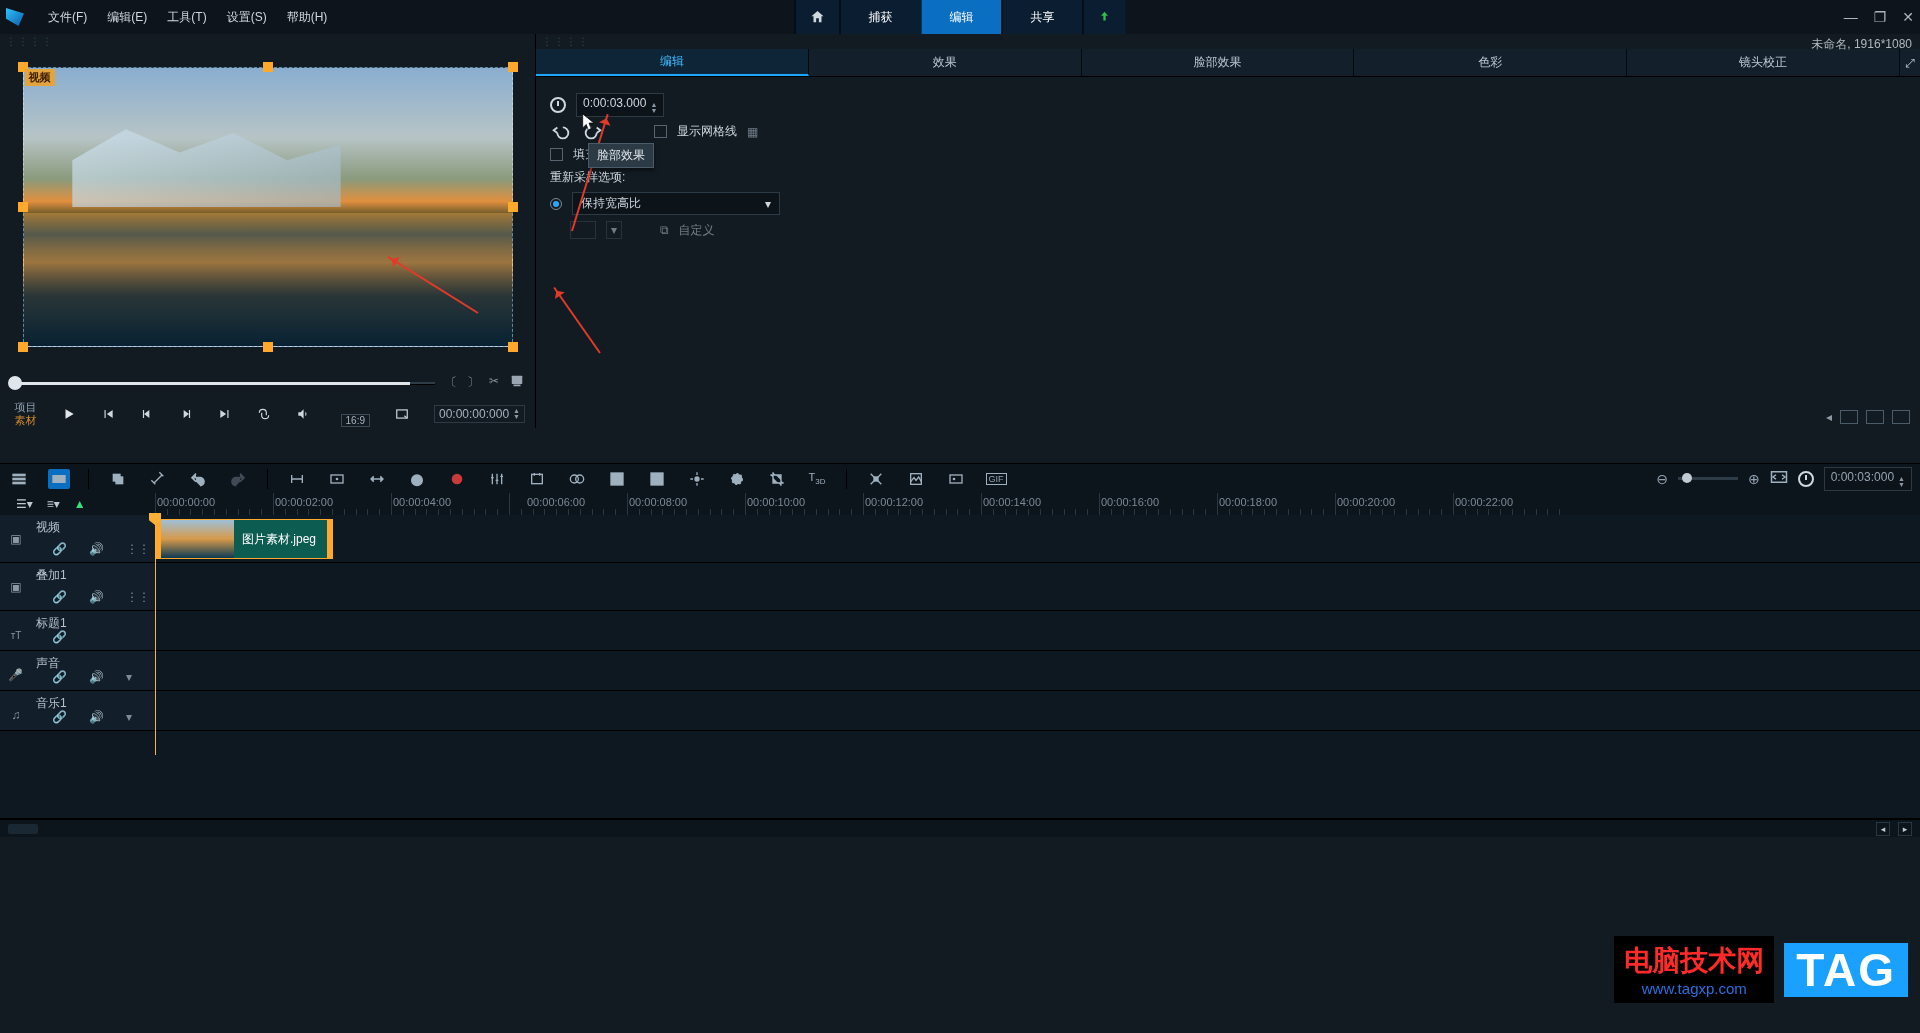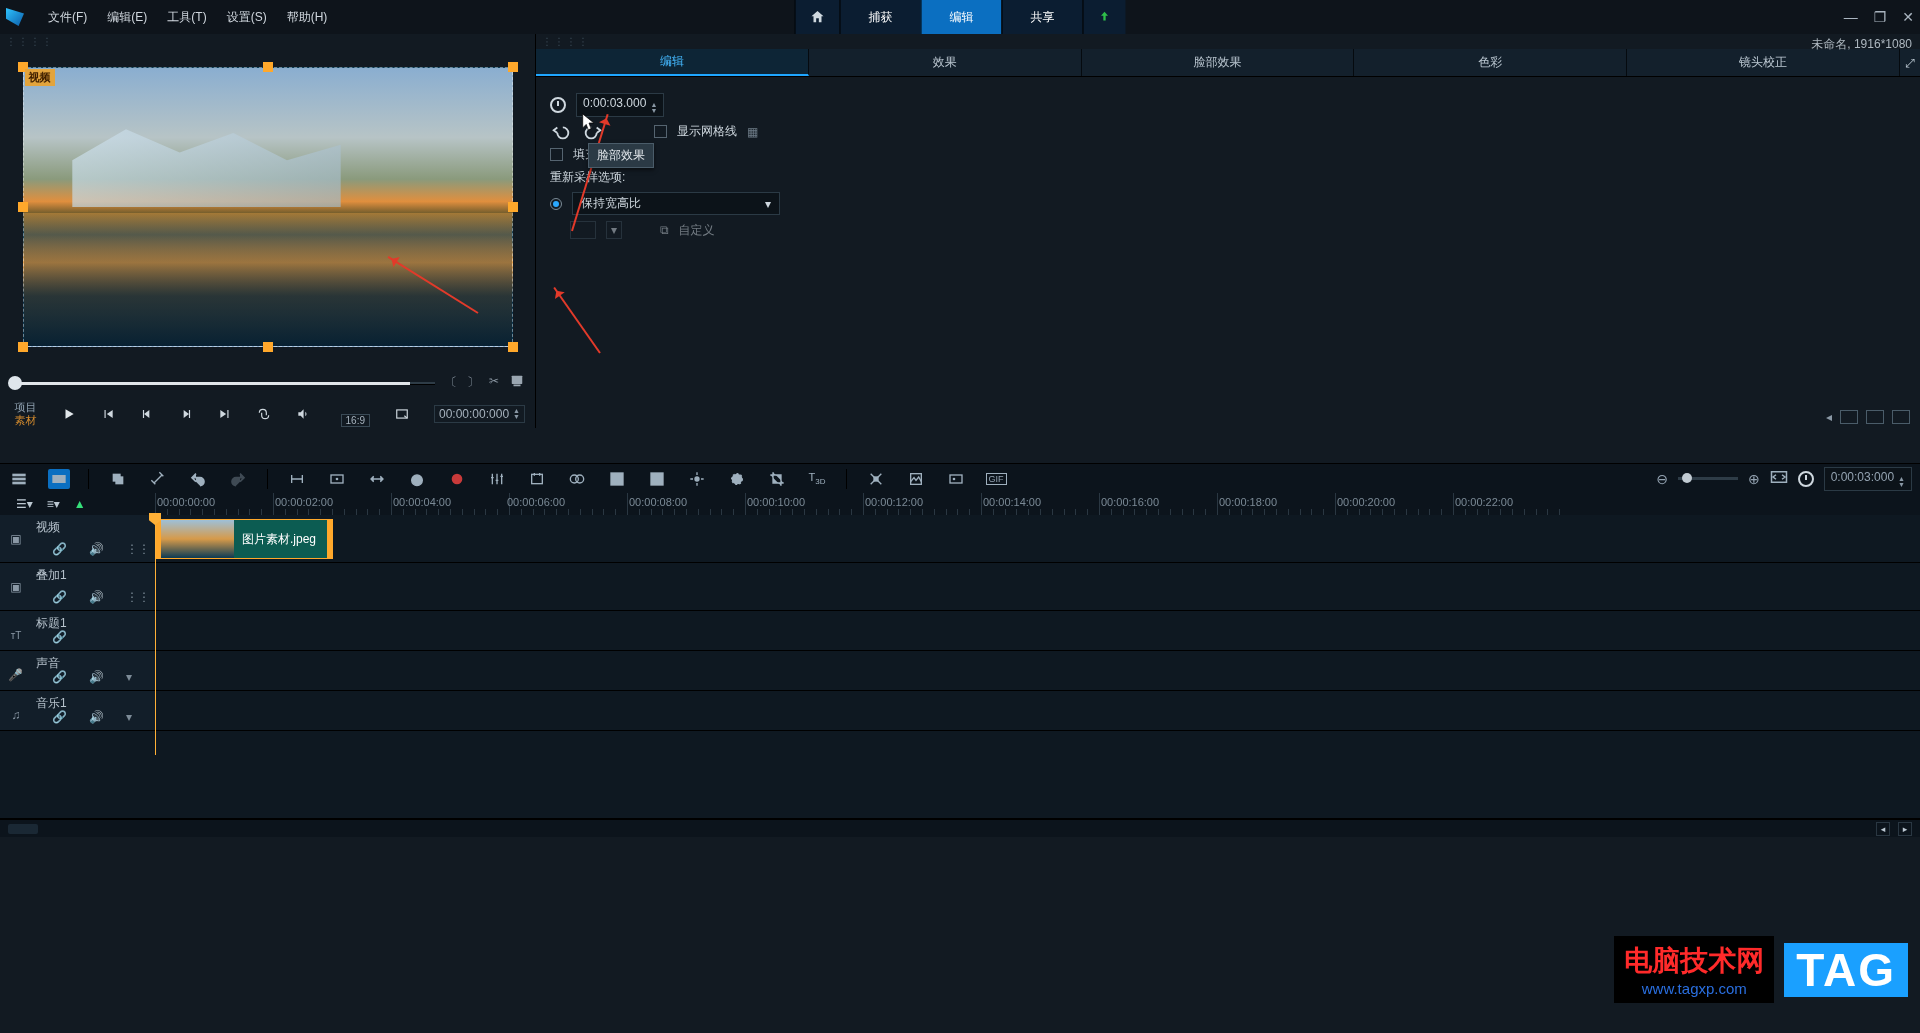--- a/index.html
+++ b/index.html
@@ -501,21 +501,21 @@
       <div class="tick" style="left: 247.8px; height: 6px; top: 16px;"></div>
       <div class="tick" style="left: 259.6px; height: 6px; top: 16px;"></div>
       <div class="tick" style="left: 271.4px; height: 6px; top: 16px;"></div>
       <div class="tick" style="left: 283.2px; height: 6px; top: 16px;"></div>
       <div class="tick" style="left: 295px; height: 6px; top: 16px;"></div>
       <div class="tick" style="left: 306.8px; height: 6px; top: 16px;"></div>
       <div class="tick" style="left: 318.6px; height: 6px; top: 16px;"></div>
       <div class="tick" style="left: 330.4px; height: 6px; top: 16px;"></div>
       <div class="tick" style="left: 342.2px; height: 6px; top: 16px;"></div>
       <div class="tick" style="left: 354px;"></div>
-      <div class="lbl" style="left: 352px;">00:00:06:00</div>
+      <div class="lbl" style="left: 372px;">00:00:06:00</div>
       <div class="tick" style="left: 365.8px; height: 6px; top: 16px;"></div>
       <div class="tick" style="left: 377.6px; height: 6px; top: 16px;"></div>
       <div class="tick" style="left: 389.4px; height: 6px; top: 16px;"></div>
       <div class="tick" style="left: 401.2px; height: 6px; top: 16px;"></div>
       <div class="tick" style="left: 413px; height: 6px; top: 16px;"></div>
       <div class="tick" style="left: 424.8px; height: 6px; top: 16px;"></div>
       <div class="tick" style="left: 436.6px; height: 6px; top: 16px;"></div>
       <div class="tick" style="left: 448.4px; height: 6px; top: 16px;"></div>
       <div class="tick" style="left: 460.2px; height: 6px; top: 16px;"></div>
       <div class="tick" style="left: 472px;"></div>

